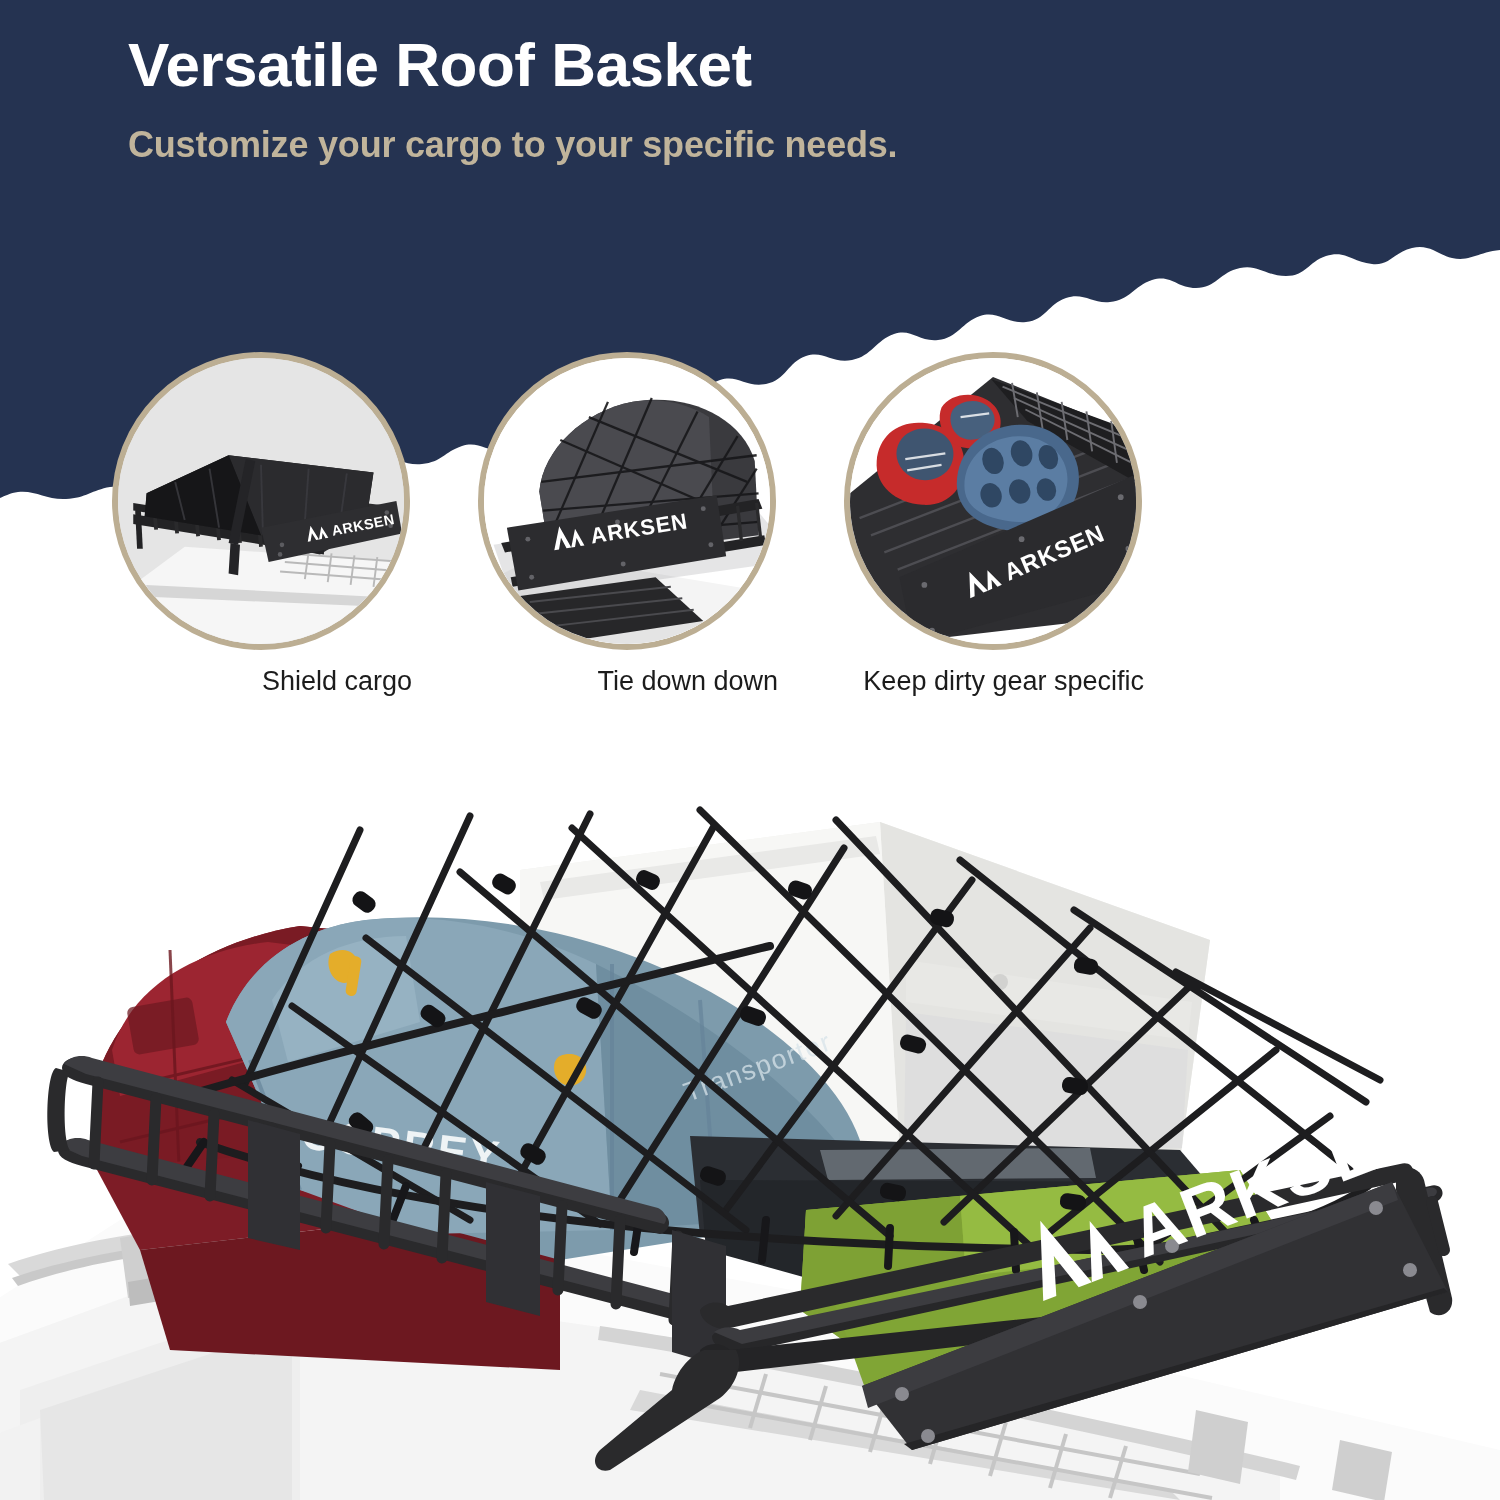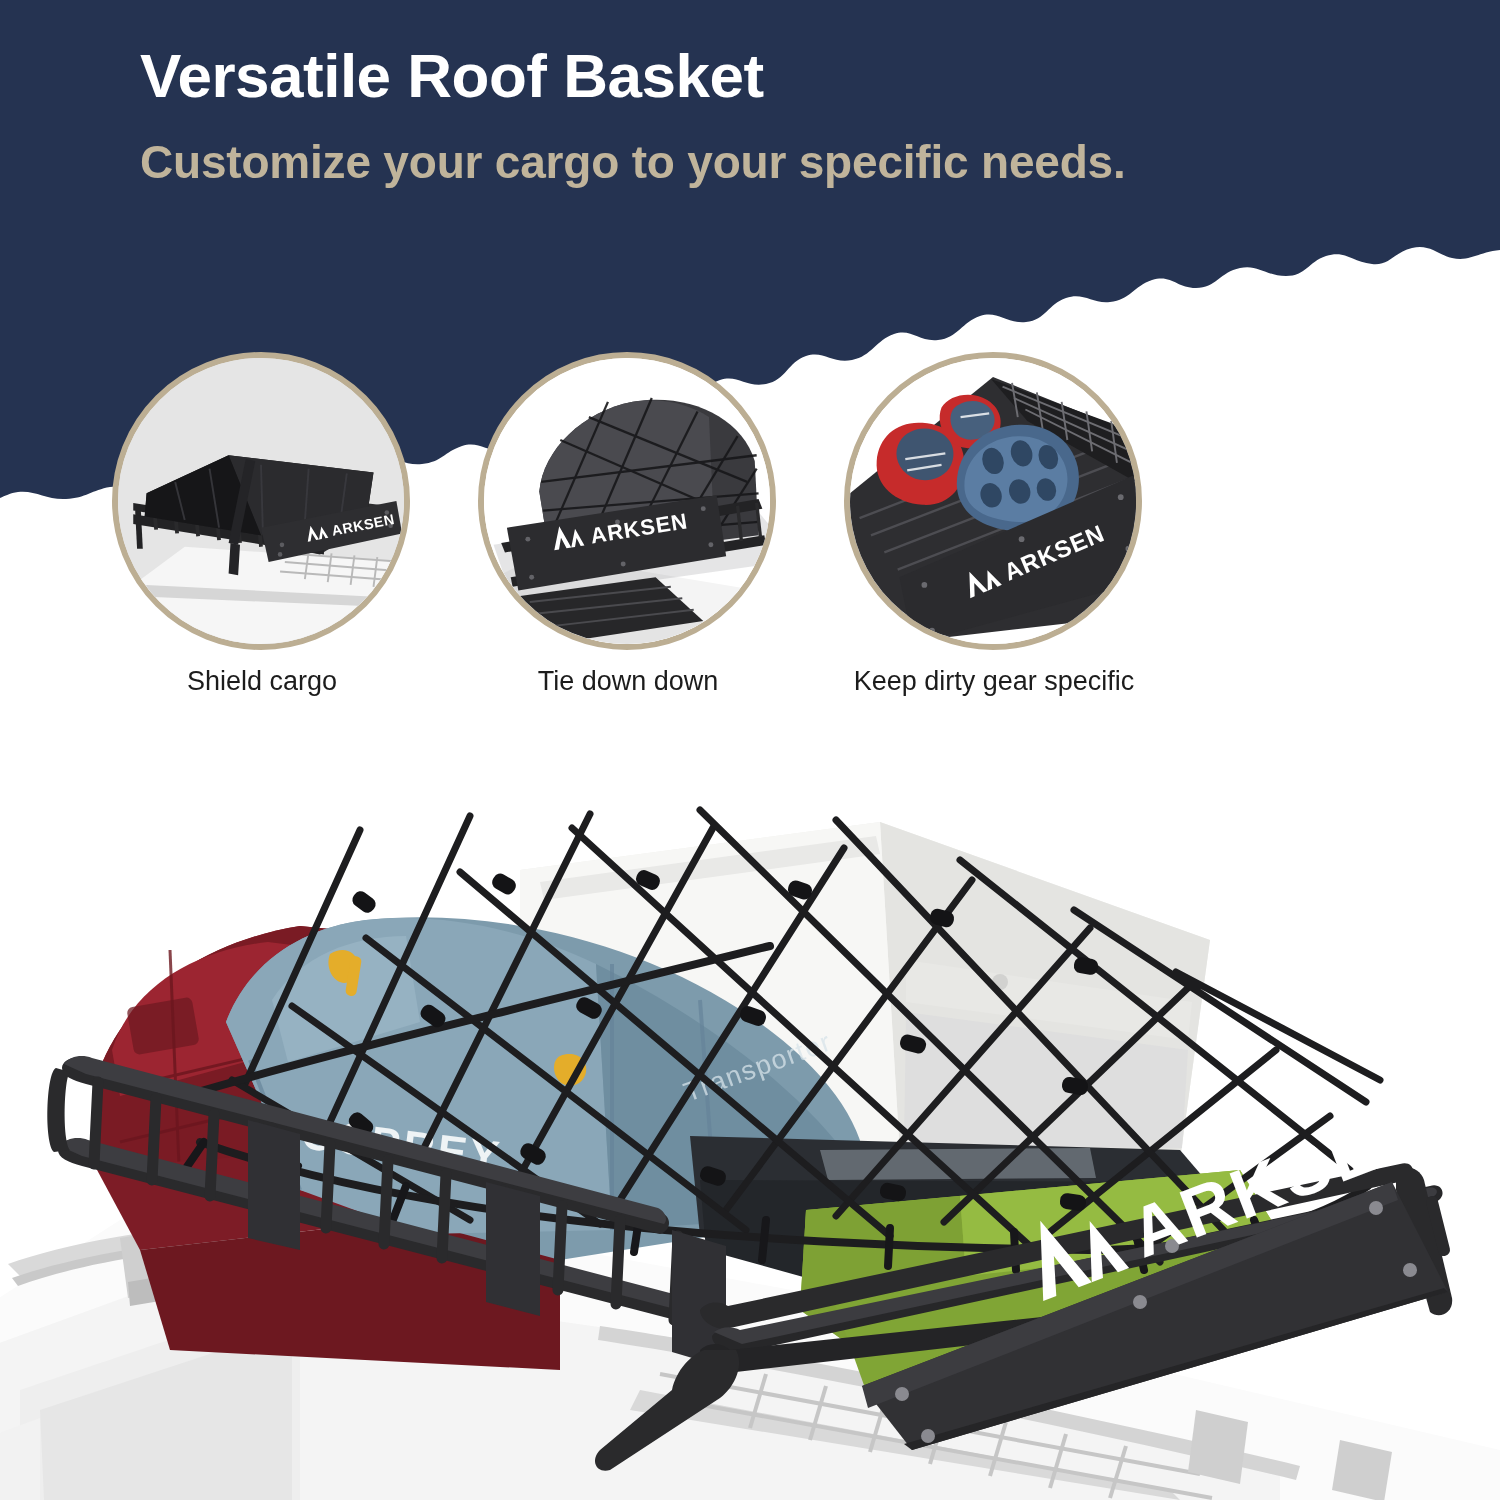--- a/index.html
+++ b/index.html
@@ -8,45 +8,45 @@
     width:1500px;height:1500px;
     background:#ffffff;
     font-family:"Liberation Sans", sans-serif;
     overflow:hidden;position:relative;
   }
   #page{position:absolute;inset:0;width:1500px;height:1500px;overflow:hidden;background:#fff;}
 
   
   .banner{position:absolute;left:0;top:0;width:1500px;height:500px;pointer-events:none;}
   .banner-svg{position:absolute;left:0;top:0;}
-  .banner-text{position:absolute;left:128px;top:43px;width:1300px;margin-left:12px;}
+  .banner-text{position:absolute;left:128px;top:32px;width:1300px;}
   .headline{
     font-size:62px;font-weight:bold;color:#ffffff;
     letter-spacing:-0.5px;line-height:1.05;margin:0 0 26px 0;
   }
   .subhead{
-    font-size:46px;font-weight:bold;color:#c0b49b;
+    font-size:36px;font-weight:bold;color:#c0b49b;
     letter-spacing:-0.2px;line-height:1.22;margin:0;max-width:1190px;
   }
 
   
   .features{position:absolute;left:0;top:352px;width:1500px;height:400px;}
   .feature{position:absolute;top:0;width:300px;}
   .feature-1{left:112px;}
   .feature-2{left:478px;}
   .feature-3{left:844px;}
   .circle-wrap{position:relative;width:298px;height:298px;}
   .circle-ring{
     position:absolute;inset:0;border-radius:50%;
     border:6px solid #bcae93;box-sizing:border-box;overflow:hidden;
     background:#e9e9e9;
   }
   .circle-ring svg{display:block;width:100%;height:100%;}
   .caption{
-    position:absolute;top:312px;width:300px;text-align:center;
+    position:absolute;top:312px;width:300px;text-align:right;
     font-size:27px;color:#1c1c1c;line-height:1.28;
   }
 
   
   .hero{position:absolute;left:0;top:750px;width:1500px;height:750px;}
   .hero svg{display:block;width:1500px;height:750px;}
 </style>
 </head>
 <body>
 

